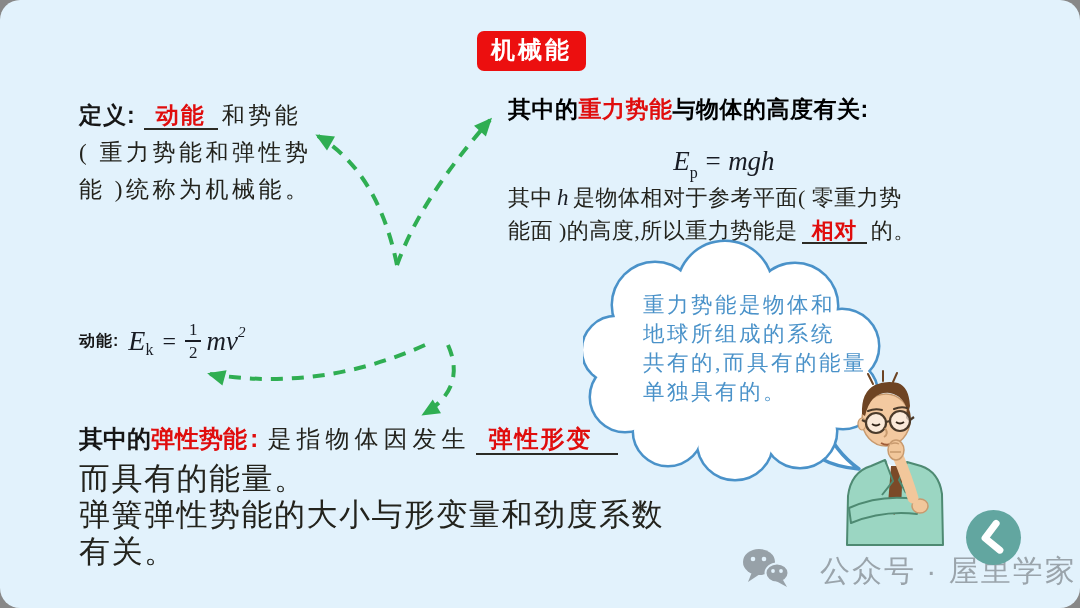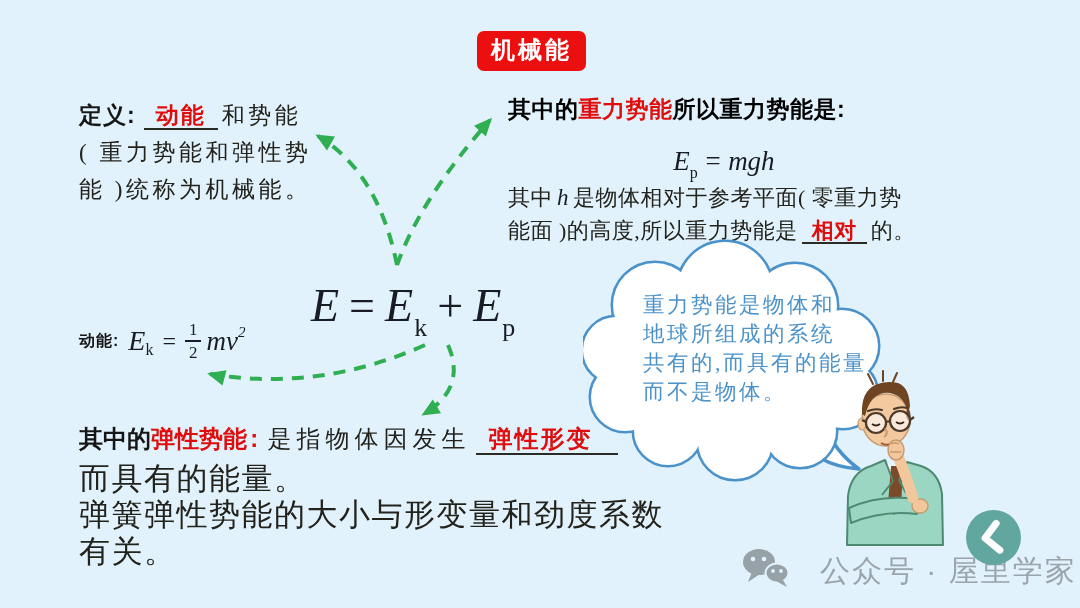--- a/index.html
+++ b/index.html
@@ -2,21 +2,21 @@
 <html style="--bg: #e2f2fc; --accent-red: #e00d0d; --arrow-green: #2fae52; --cloud-blue: #4a92c9; --button-teal: #62a6a0; --watermark-gray: #9aa4ab;"><head>
 <meta charset="utf-8">
 <style>
   :root{
     --bg:#e2f2fc; --accent-red:#e00d0d; --arrow-green:#2fae52;
     --cloud-blue:#4a92c9; --button-teal:#62a6a0; --watermark-gray:#9aa4ab;
     --text-dark:#23231d; --ink:#181c24; --underline:#2b2b25;
   }
   *{margin:0;padding:0;box-sizing:border-box;}
   body{background:#888;font-family:"Liberation Sans",sans-serif;}
-  .canvas{position:relative;width:1080px;height:608px;background:var(--bg);overflow:hidden;margin:0 auto;}
+  .canvas{position:relative;width:1080px;height:608px;background:var(--bg);overflow:hidden;margin:0 auto;border-radius:20px;}
   .abs{position:absolute;}
   .kai{font-family:"Liberation Serif",serif;color:var(--text-dark);}
   .boldhead{font-family:"Liberation Sans",sans-serif;font-weight:bold;color:#161616;}
   .red{color:var(--accent-red);}
   .blank{display:inline-block;color:var(--accent-red);font-weight:bold;
          border-bottom:2.5px solid var(--underline);line-height:1.05;}
   .math{font-family:"Liberation Serif",serif;font-style:italic;color:var(--ink);}
   .mathup{font-family:"Liberation Serif",serif;font-style:normal;color:var(--ink);}
   .sub{display:inline-block;font-style:normal;transform:translateY(11px);}
   .sup{display:inline-block;transform:translateY(-9px);}
@@ -107,36 +107,33 @@
   </div>
 
   <div class="abs def-block kai">
     <span class="boldhead">定义:</span><span class="blank">动能</span><span>和势能</span><br>
     <span>( 重力势能和弹性势</span><br>
     <span>能 )统称为机械能。</span>
   </div>
 
   <div class="abs grav-block">
     <div class="grav-head">
-      <span>其中的</span><span class="red">重力势能</span><span>所以重力势能是:</span>
+      <span>其中的</span><span class="red">重力势能</span><span>与物体的高度有关:</span>
     </div>
     <div class="grav-formula">
       <span class="math">E</span><span class="mathup sub">p</span>
       <span class="mathup">=</span>
       <span class="math">mgh</span>
     </div>
     <div class="grav-body kai">
       <span>其中</span><span class="math mvar">h</span><span>是物体相对于参考平面( 零重力势</span><br>
       <span>能面 )的高度,所以重力势能是</span><span class="blank">相对</span><span>的。</span>
     </div>
   </div>
 
-  <div class="abs main-formula math">
-    <span>E</span><span class="op">=</span><span>E</span><span class="sub mathup">k</span><span class="op">+</span><span>E</span><span class="sub mathup">p</span>
-  </div>
 
   <div class="abs kinetic-row">
     <span class="boldhead">动能:</span>
     <span class="math sym">E</span>
       <span class="mathup sub">k</span>
     <span class="math eq">=</span>
     <span class="frac">
       <span class="num">1</span>
       <span class="den">2</span>
     </span>
@@ -177,21 +174,21 @@
         <circle cx="85" cy="193" r="34"></circle>
       <circle cx="42" cy="159" r="34"></circle>
         <circle cx="33" cy="112" r="33"></circle>
       <ellipse cx="147" cy="130" rx="105" ry="75"></ellipse>
     </g>
   </svg>
   <div class="abs cloud-text">
     <div>重力势能是物体和</div>
     <div>地球所组成的系统</div>
     <div>共有的,而具有的能量</div>
-    <div>而不是物体。</div>
+    <div>单独具有的。</div>
   </div>
 
   <svg class="abs man-svg" width="130" height="178" viewBox="0 0 130 178">
     <path d="M12,177 L13,128 Q16,104 36,98 L50,92 Q52,100 60,101 Q70,100 72,94 L86,98 Q104,104 107,126 L108,177 Z" fill="#9bd6c2" stroke="#4e8a72" stroke-width="2" stroke-linejoin="round"></path>
     <path d="M50,93 L61,120 L72,95 Q62,104 50,93 Z" fill="#ffffff"></path>
     <path d="M56,98 L68,98 L66,140 L59,147 L53,136 Z" fill="#7b4a28"></path>
     <path d="M50,92 L58,113 L47,127 M72,94 L64,112 L71,125" fill="none" stroke="#4e8a72" stroke-width="2"></path>
     <circle cx="76" cy="119" r="2" fill="#4e8a72"></circle>
       <circle cx="78" cy="127" r="2" fill="#4e8a72"></circle>
     <path d="M14,140 Q45,126 80,131 L82,146 Q48,142 16,155 Z" fill="#9bd6c2" stroke="#4e8a72" stroke-width="2" stroke-linejoin="round"></path>

